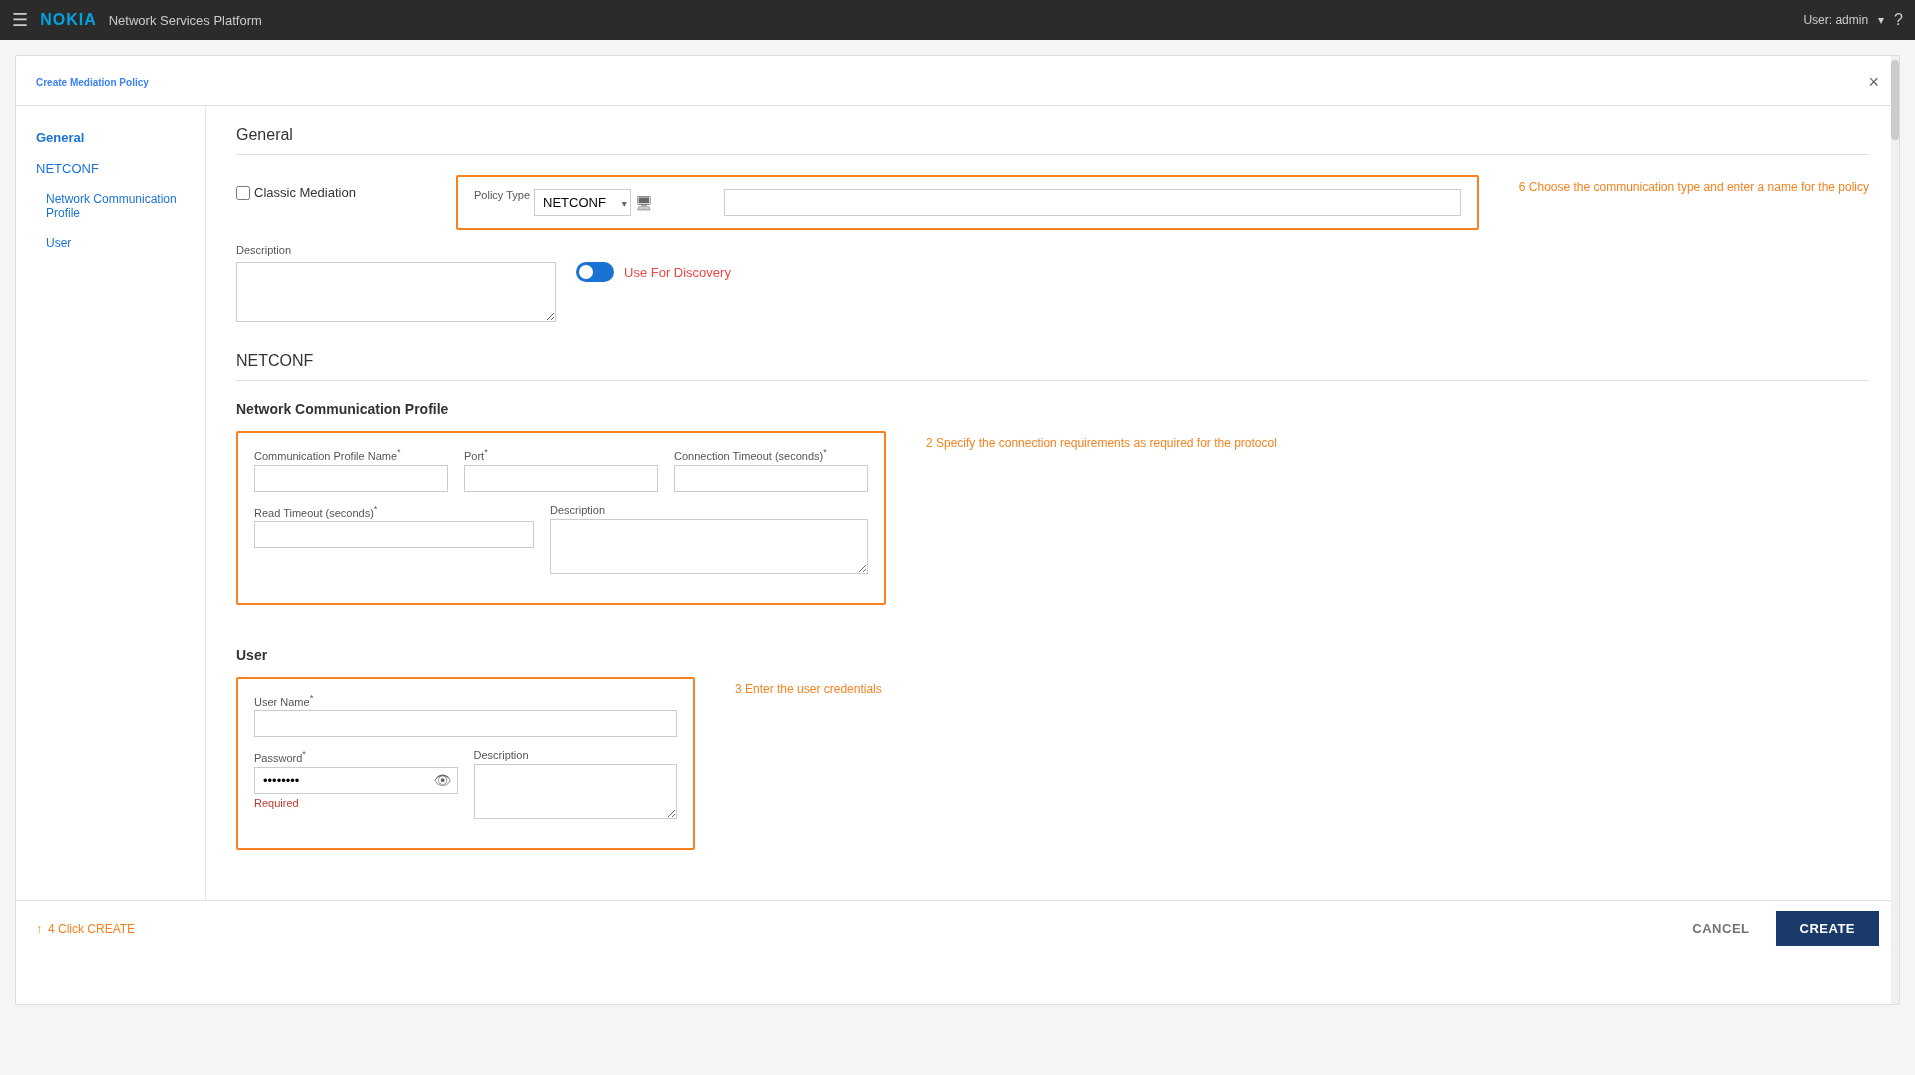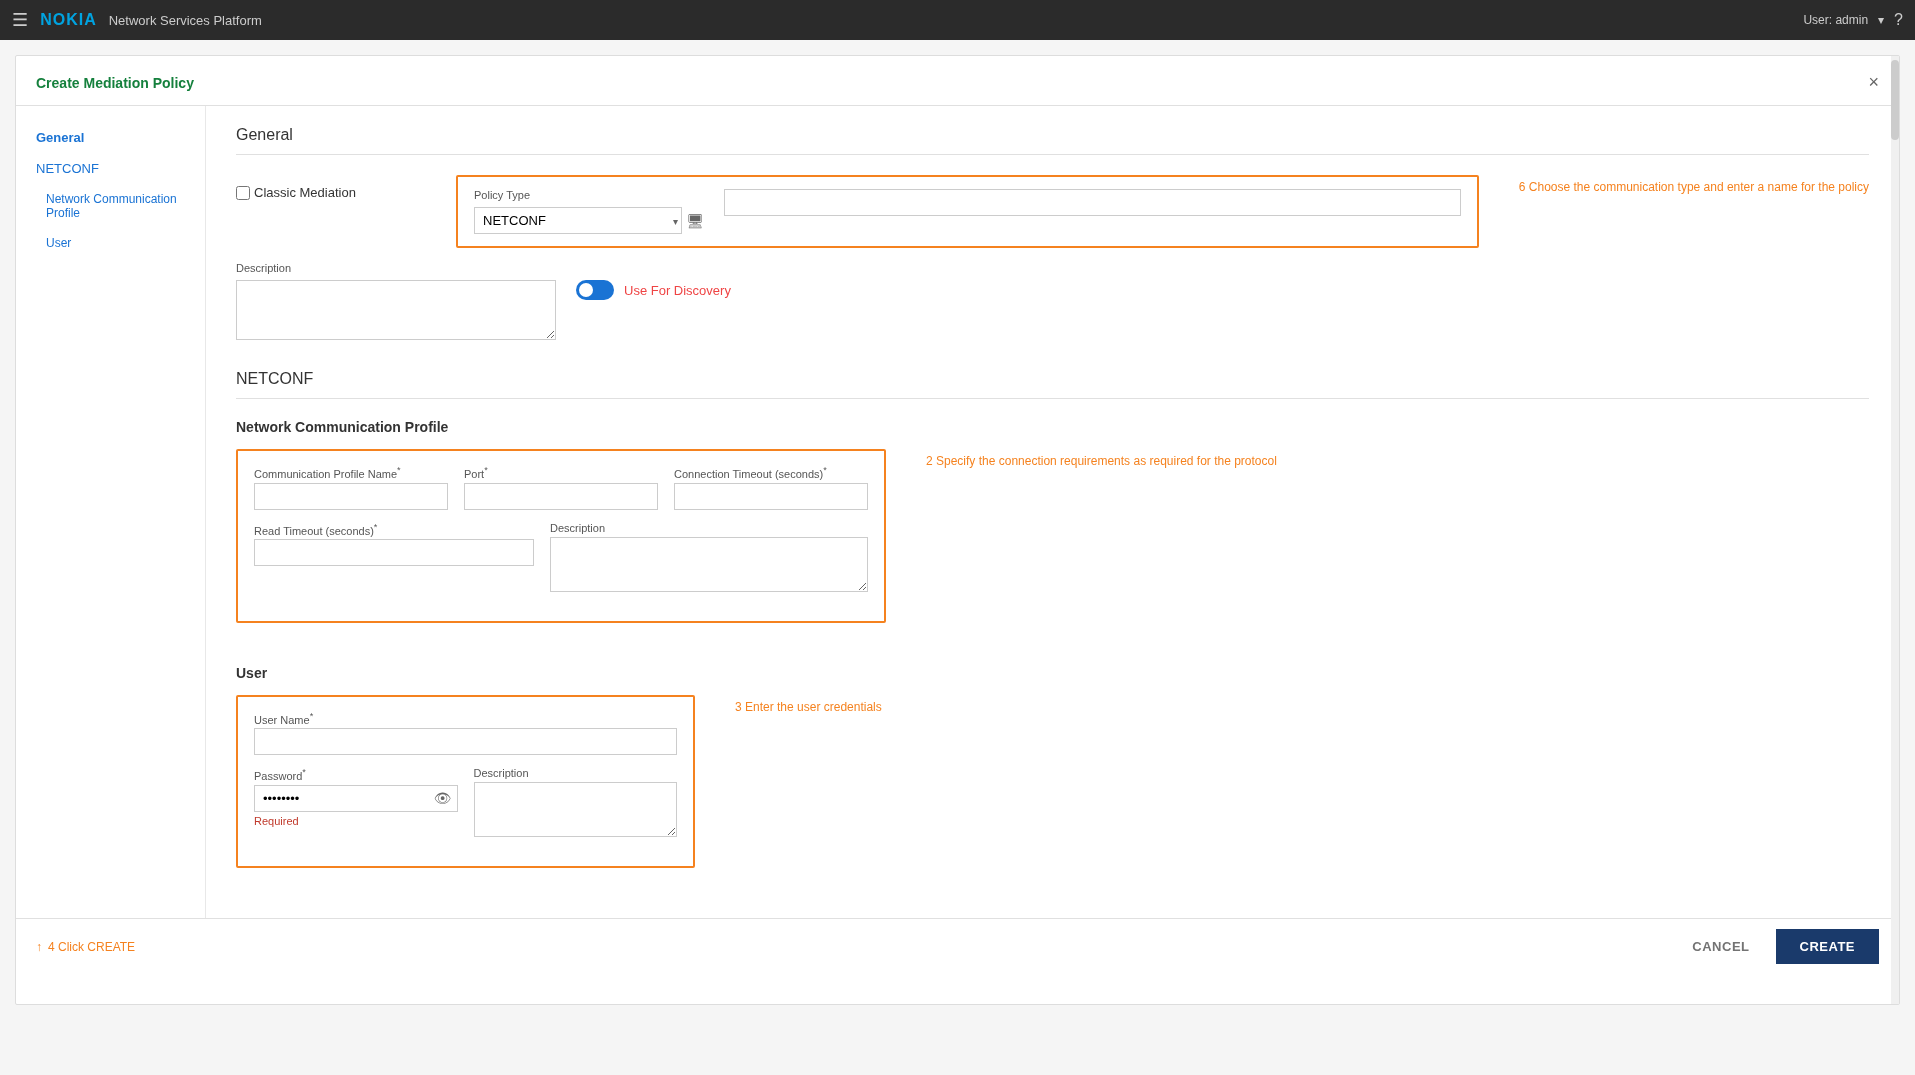--- a/index.html
+++ b/index.html
@@ -31,21 +31,21 @@
     }
 
     
     .dialog-header {
       display: flex;
       align-items: center;
       justify-content: space-between;
       padding: 16px 20px 12px;
       border-bottom: 1px solid #e0e0e0;
     }
-    .dialog-title { font-size: 14px; font-weight: 600; color: #15803d; }
+    .dialog-title { font-size: 10px; font-weight: 600; color: #3b82f6; }
     .dialog-close { color: #666; font-size: 18px; cursor: pointer; }
 
     
     .dialog-body { display: flex; height: calc(100% - 50px); }
 
     
     .sidebar {
       width: 190px;
       min-width: 190px;
       padding: 16px 0;
@@ -86,21 +86,21 @@
     .classic-mediation-label { font-size: 13px; color: #333; }
 
     .policy-type-name-box {
       border: 2px solid #f5821f;
       border-radius: 2px;
       padding: 12px 16px;
       display: flex;
       gap: 20px;
       flex: 1;
     }
-    .field-group { display: flex; flex-direction: column; gap: 4px; }
+    .field-group { display: flex; gap: 4px; }
     .field-group.policy-type { min-width: 230px; }
     .field-group.policy-name { flex: 1; }
     .field-label { font-size: 11px; color: #555; margin-bottom: 2px; }
     .field-label sup { color: red; }
 
     .select-wrapper { position: relative; display: flex; align-items: center; }
     .select-wrapper select {
       appearance: none;
       background: #fff;
       border: 1px solid #ccc;

